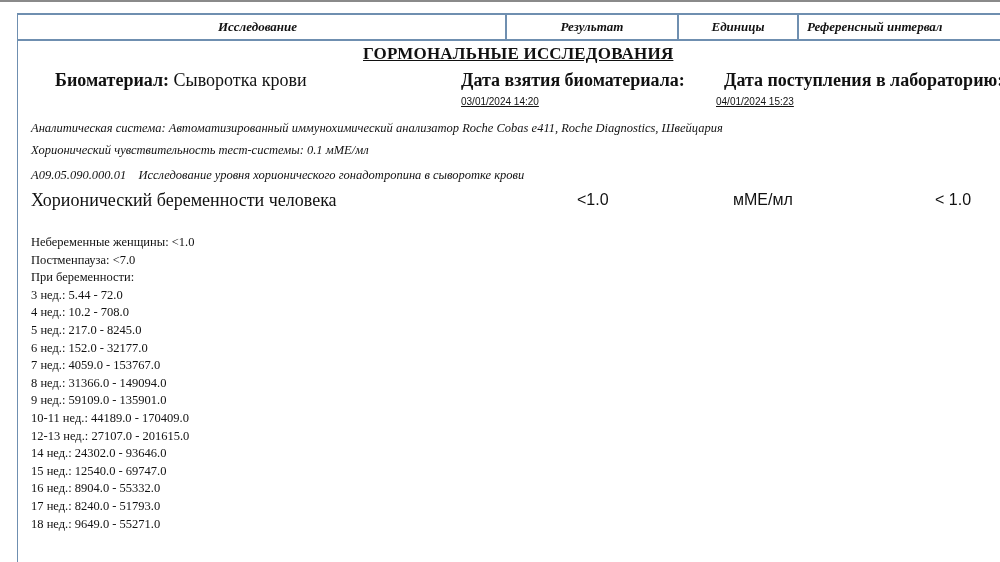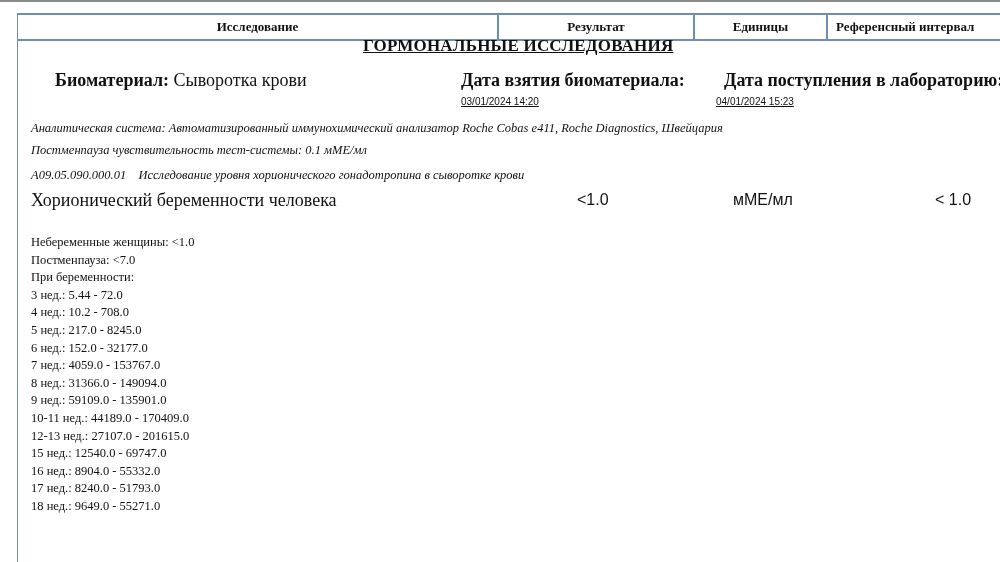--- a/index.html
+++ b/index.html
@@ -7,27 +7,27 @@
     width: 1000px; height: 562px; overflow: hidden; background: #ffffff;
     font-family: "Liberation Serif", serif; color: #111111; position: relative;
   }
   .top-rule { position: absolute; left: 0; top: 0; width: 1000px; height: 2px; background: #8a8a8a; }
   .frame-left { position: absolute; left: 17px; top: 13px; width: 1px; height: 549px; background: #6f8fb0; }
   .hdr {
     position: absolute; left: 17px; top: 13px; width: 990px; height: 28px;
     border-top: 2px solid #6f8fb0; border-bottom: 2px solid #6f8fb0; box-sizing: border-box;
     display: flex; font-weight: bold; font-size: 13px;
   }
-  .hdr .c { display: flex; align-items: center; justify-content: center; box-sizing: border-box; height: 100%; }
+  .hdr .c { display: flex; align-items: center; justify-content: center; box-sizing: border-box; height: 100%; font-style: italic; }
   .hdr .c1 { width: 480px; border-left: 1px solid #6f8fb0; }
-  .hdr .c2 { width: 196px; border-left: 2px solid #6f8fb0; }
-  .hdr .c3 { width: 133px; border-left: 2px solid #6f8fb0; }
+  .hdr .c2 { width: 172px; border-left: 2px solid #6f8fb0; margin-left: 8px; }
+  .hdr .c3 { width: 120px; border-left: 2px solid #6f8fb0; }
   .hdr .c4 { width: 167px; border-left: 2px solid #6f8fb0; justify-content: flex-start; padding-left: 8px; white-space: nowrap; overflow: hidden; }
   .abs { position: absolute; white-space: nowrap; }
-  .section-title { left: 363px; top: 36px; font-size: 17px; font-weight: bold; text-decoration: underline; letter-spacing: 0.2px; }
+  .section-title { left: 363px; top: 44px; font-size: 17px; font-weight: bold; text-decoration: underline; letter-spacing: 0.2px; }
   .bio { left: 31px; top: 70px; font-size: 18px; margin-left: 24px; }
   .bio b { font-weight: bold; }
   .lbl-big { font-size: 18px; font-weight: bold; }
   .val-big { font-family: "Liberation Sans", sans-serif; font-size: 10px; text-decoration: underline; }
   .italic-line { font-style: italic; font-size: 12.5px; text-align: center; }
   .test-name { left: 31px; top: 190px; font-size: 18px; }
   .res { font-family: "Liberation Sans", sans-serif; font-size: 16px; top: 191px; }
   .norms { left: 31px; top: 234px; font-size: 12.5px; line-height: 17.6px; }
   .norms div { white-space: nowrap; }
 </style>
@@ -51,21 +51,21 @@
   <span>Сыворотка крови</span>
 </div>
 
 <div class="abs lbl-big" style="left:461px; top:70px;">Дата взятия биоматериала:</div>
 <div class="abs val-big" style="left:461px; top:96px;">03/01/2024 14:20</div>
 
 <div class="abs lbl-big" style="left:712px; top:70px;margin-left:12px;">Дата поступления в лабораторию:</div>
 <div class="abs val-big" style="left:716px; top:96px;">04/01/2024 15:23</div>
 
 <div class="abs italic-line" style="left:31px; top:121px;">Аналитическая система: Автоматизированный иммунохимический анализатор Roche Cobas e411, Roche Diagnostics, Швейцария</div>
-<div class="abs italic-line" style="left:31px; top:143px;">Постменпауза чувствительность тест-системы: 0.1 мМЕ/мл</div>
+<div class="abs italic-line" style="left:31px; top:143px;">Хорионический чувствительность тест-системы: 0.1 мМЕ/мл</div>
 
 <div class="abs italic-line" style="left:31px; top:168px;">
   <span>A09.05.090.000.01</span>
   <span style="display:inline-block; width:6px;"></span>
   <span>Исследование уровня хорионического гонадотропина в сыворотке крови</span>
 </div>
 
 <div class="abs test-name">Хорионический беременности человека</div>
 <div class="abs res" style="left:577px;">&lt;1.0</div>
 <div class="abs res" style="left:733px;">мМЕ/мл</div>
@@ -77,17 +77,18 @@
   <div>При беременности:</div>
   <div>3 нед.: 5.44 - 72.0</div>
   <div>4 нед.: 10.2 - 708.0</div>
   <div>5 нед.: 217.0 - 8245.0</div>
   <div>6 нед.: 152.0 - 32177.0</div>
   <div>7 нед.: 4059.0 - 153767.0</div>
   <div>8 нед.: 31366.0 - 149094.0</div>
   <div>9 нед.: 59109.0 - 135901.0</div>
   <div>10-11 нед.: 44189.0 - 170409.0</div>
   <div>12-13 нед.: 27107.0 - 201615.0</div>
+  <div>14 нед.: 24302.0 - 93646.0</div>
   <div>15 нед.: 12540.0 - 69747.0</div>
   <div>16 нед.: 8904.0 - 55332.0</div>
   <div>17 нед.: 8240.0 - 51793.0</div>
   <div>18 нед.: 9649.0 - 55271.0</div>
 </div>
 
 </body></html>

